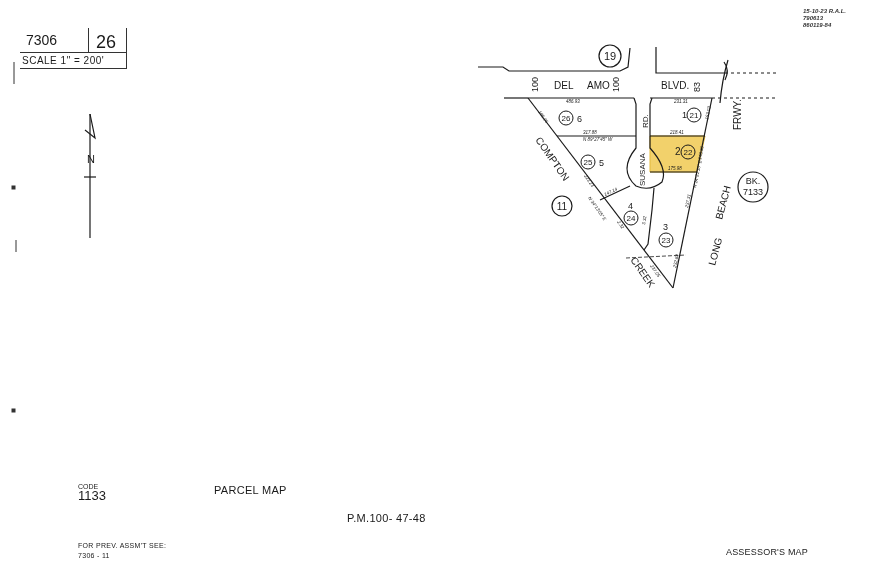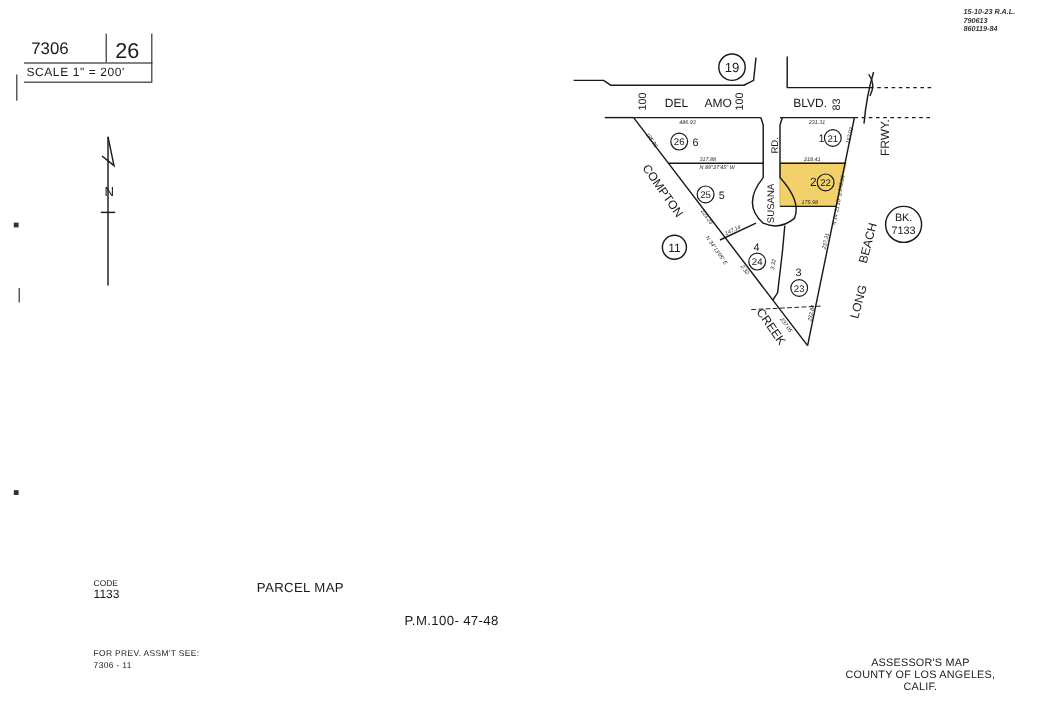--- a/index.html
+++ b/index.html
@@ -9,23 +9,23 @@
     .header-box { left: 20px; top: 28px; width: 88px; height: 40px; }
     .header-box .bk { position: absolute; left: 6px; top: 4px; font-size: 14px; }
     .header-box .pg { position: absolute; left: 76px; top: 4px; font-size: 18px; }
     .header-box .vsep { position: absolute; left: 68px; top: 0; width: 1px; height: 24px; background: #333; }
     .header-box .rsep { position: absolute; left: 106px; top: 0; width: 1px; height: 40px; background: #333; }
     .header-box .hsep { position: absolute; left: 0; top: 24px; width: 107px; height: 1px; background: #333; }
     .header-box .bsep { position: absolute; left: 0; top: 40px; width: 107px; height: 1px; background: #333; }
     .header-box .scale { position: absolute; left: 2px; top: 27px; font-size: 10px; letter-spacing: 0.5px; white-space: nowrap; }
     .stamp { right: 14px; top: 8px; font-size: 6px; font-style: italic; line-height: 7px; text-align: left; width: 60px; font-weight: bold; color: #333; }
     .code { left: 78px; top: 482px; font-size: 7px; line-height: 9px; }
-    .code .num { font-size: 10px; }
+    .code .num { font-size: 13px; }
     .parcel-map { left: 214px; top: 484px; font-size: 11px; letter-spacing: 0.3px; }
-    .pm-ref { left: 337px; top: 512px; font-size: 11px; letter-spacing: 0.3px; }
+    .pm-ref { left: 347px; top: 512px; font-size: 11px; letter-spacing: 0.3px; }
     .prev { left: 78px; top: 541px; font-size: 7px; line-height: 10px; letter-spacing: 0.3px; }
     .assessor { left: 697px; top: 547px; font-size: 9px; line-height: 10px; text-align: center; width: 140px; letter-spacing: 0.2px; }
     svg text { font-family: "Liberation Sans", sans-serif; }
   </style>
 </head>
 <body>
 
 <div class="abs header-box">
   <span class="bk">7306</span>
   <div class="vsep"></div>
@@ -177,14 +177,13 @@
 <div class="abs parcel-map">PARCEL MAP</div>
 <div class="abs pm-ref">P.M.100- 47-48</div>
 
 <div class="abs prev">
   <div>FOR PREV. ASSM'T SEE:</div>
   <div>7306 - 11</div>
 </div>
 
 <div class="abs assessor">
   <div>ASSESSOR'S MAP</div>
-  <div>COUNTY OF LOS ANGELES, CALIF.</div>
 </div>
 
 </body></html>

